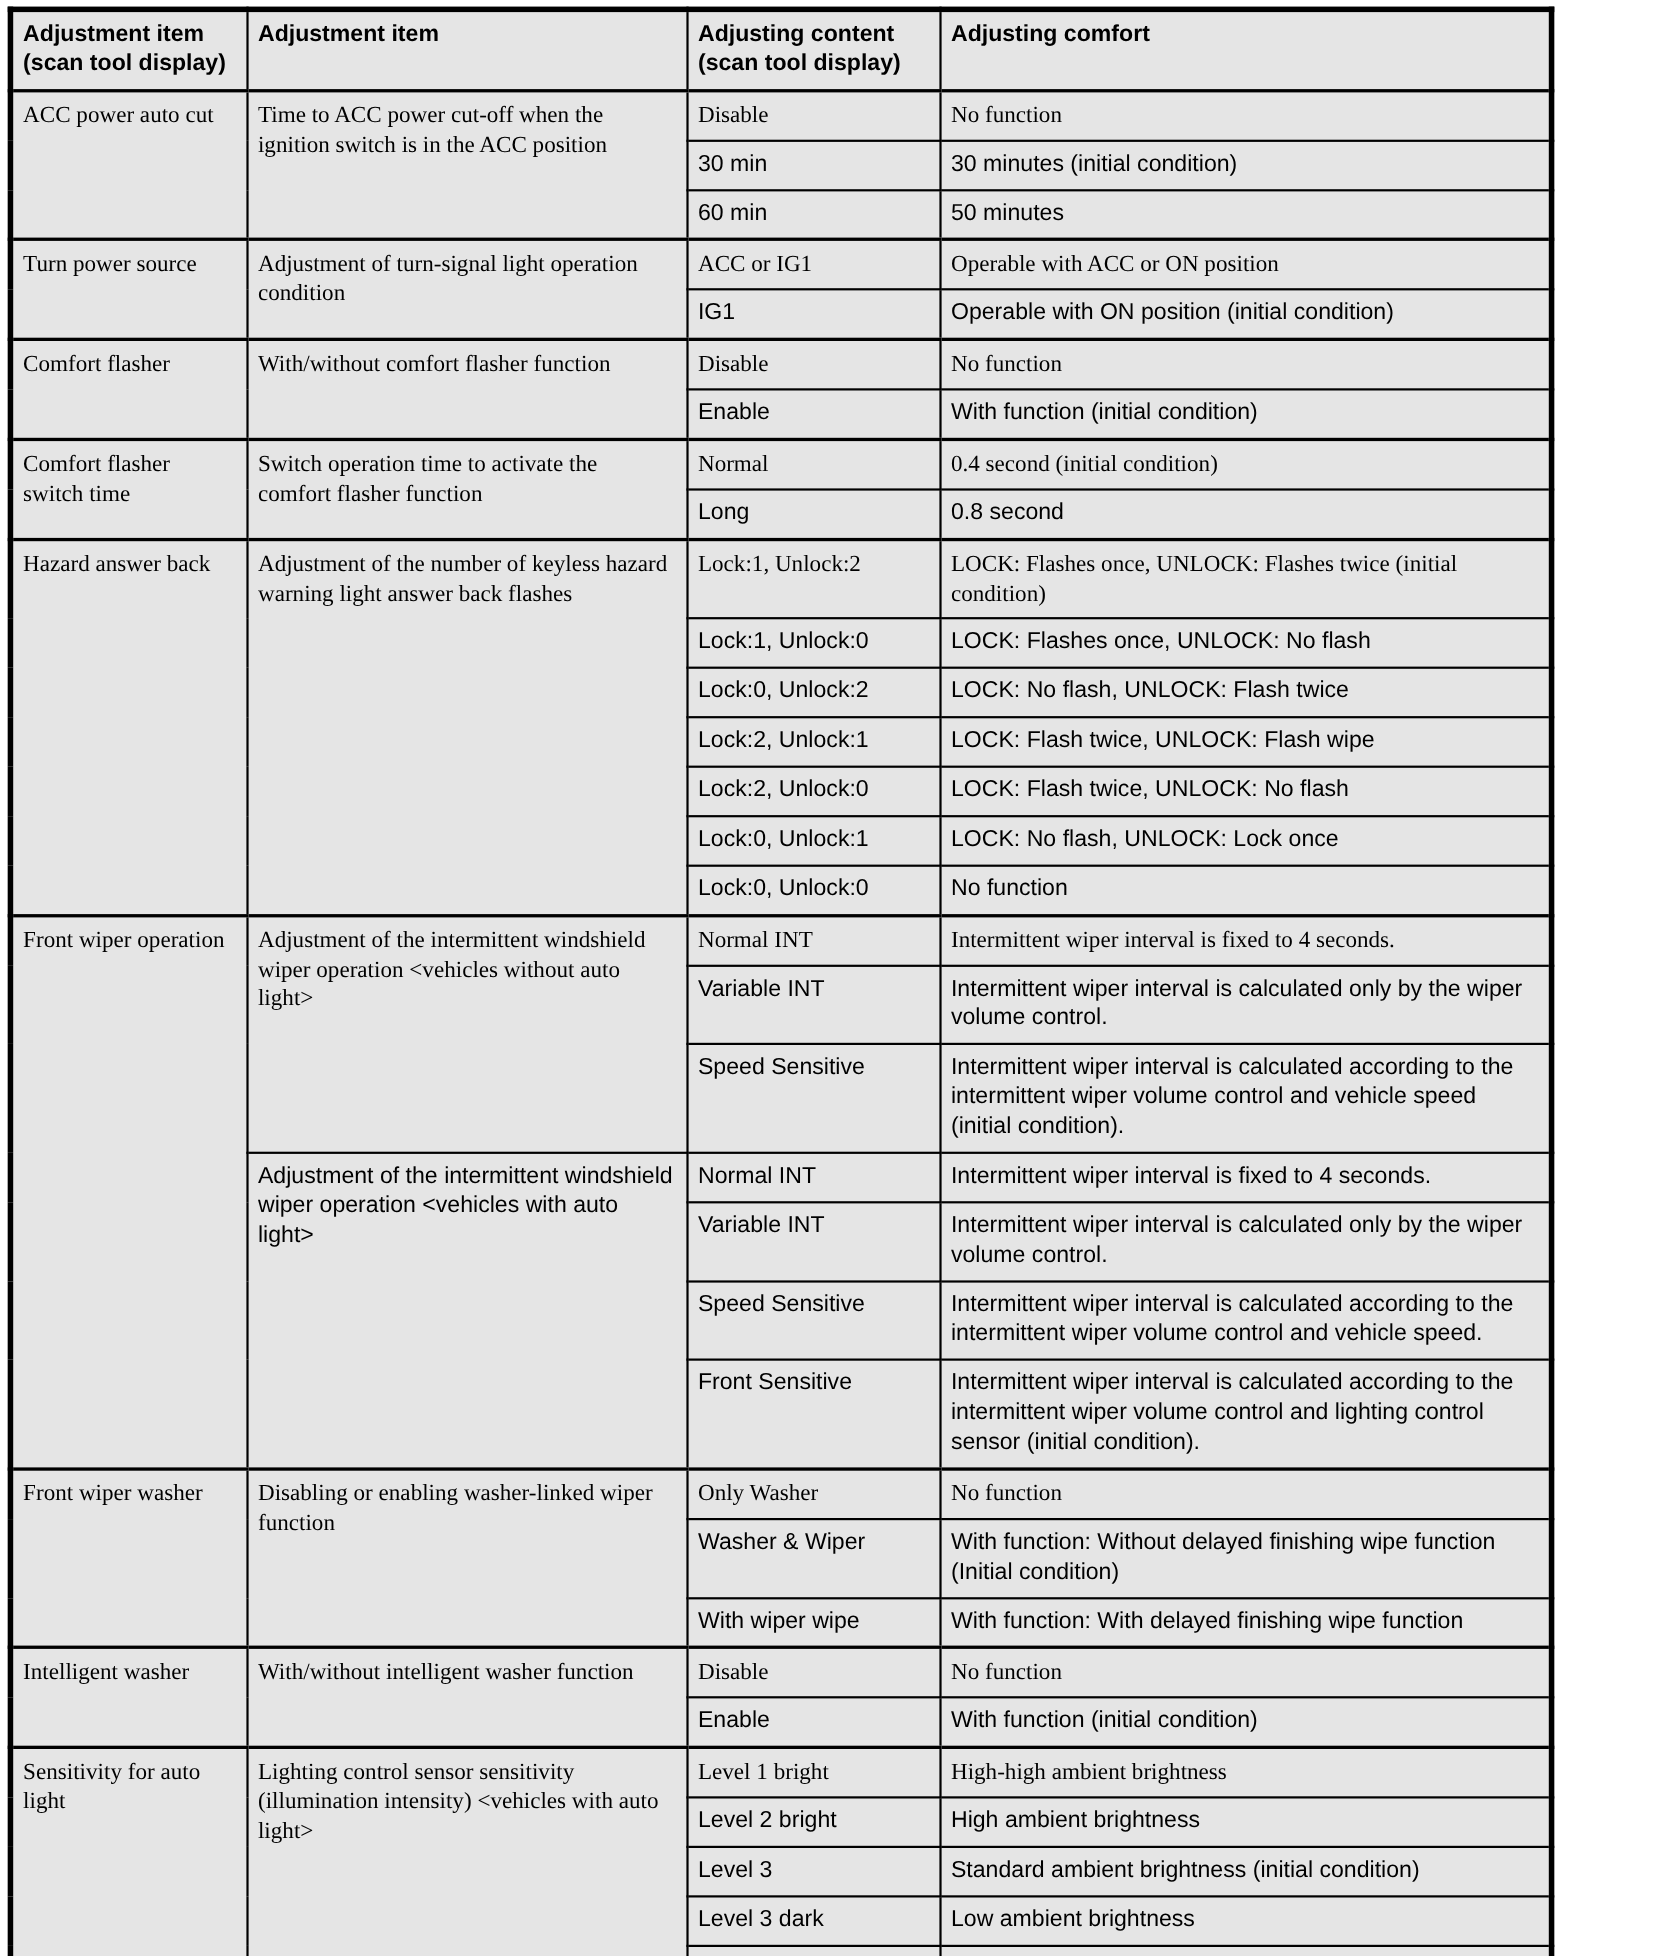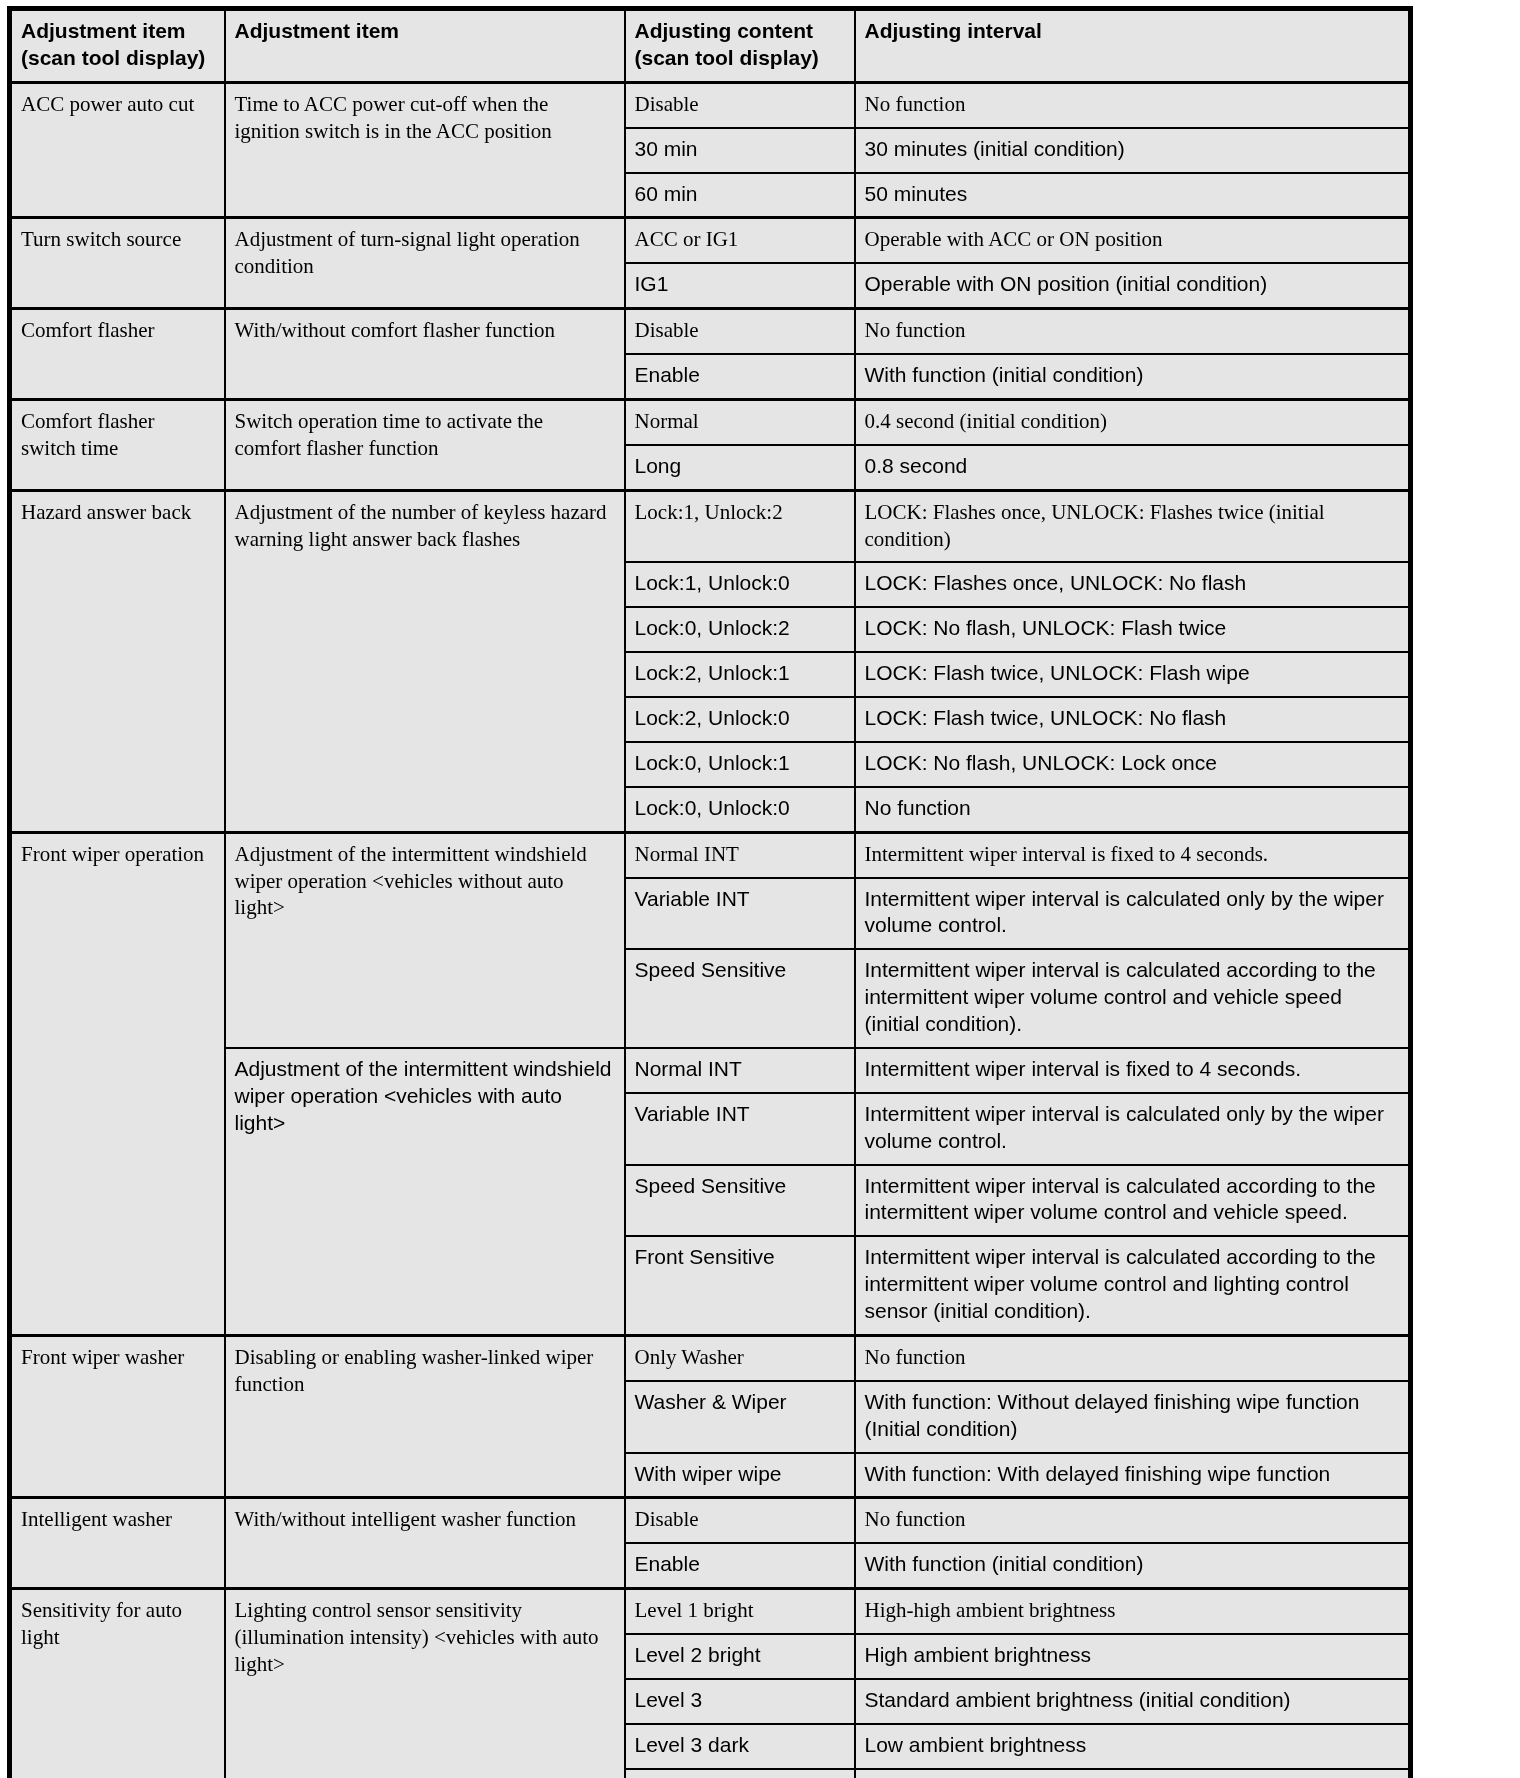--- a/index.html
+++ b/index.html
@@ -51,40 +51,40 @@
     <col class="c1">
       <col class="c2">
       <col class="c3">
       <col class="c4">
   </colgroup>
   <thead>
     <tr>
         <th>Adjustment item (scan tool display)</th>
         <th>Adjustment item</th>
         <th>Adjusting content (scan tool display)</th>
-        <th>Adjusting interval</th>
+        <th>Adjusting comfort</th>
       </tr>
   </thead>
   <tbody>
       <tr class="group-start">
         <td rowspan="3">ACC power auto cut</td>
         <td rowspan="3">Time to ACC power cut-off when the ignition switch is in the ACC position</td>
         <td>Disable</td>
         <td>No function</td>
       </tr>
       <tr>
         <td>30 min</td>
         <td>30 minutes (initial condition)</td>
       </tr>
       <tr>
         <td>60 min</td>
         <td>50 minutes</td>
       </tr>
       <tr class="group-start">
-        <td rowspan="2">Turn switch source</td>
+        <td rowspan="2">Turn power source</td>
         <td rowspan="2">Adjustment of turn-signal light operation condition</td>
         <td>ACC or IG1</td>
         <td>Operable with ACC or ON position</td>
       </tr>
       <tr>
         <td>IG1</td>
         <td>Operable with ON position (initial condition)</td>
       </tr>
       <tr class="group-start">
         <td rowspan="2">Comfort flasher</td>

